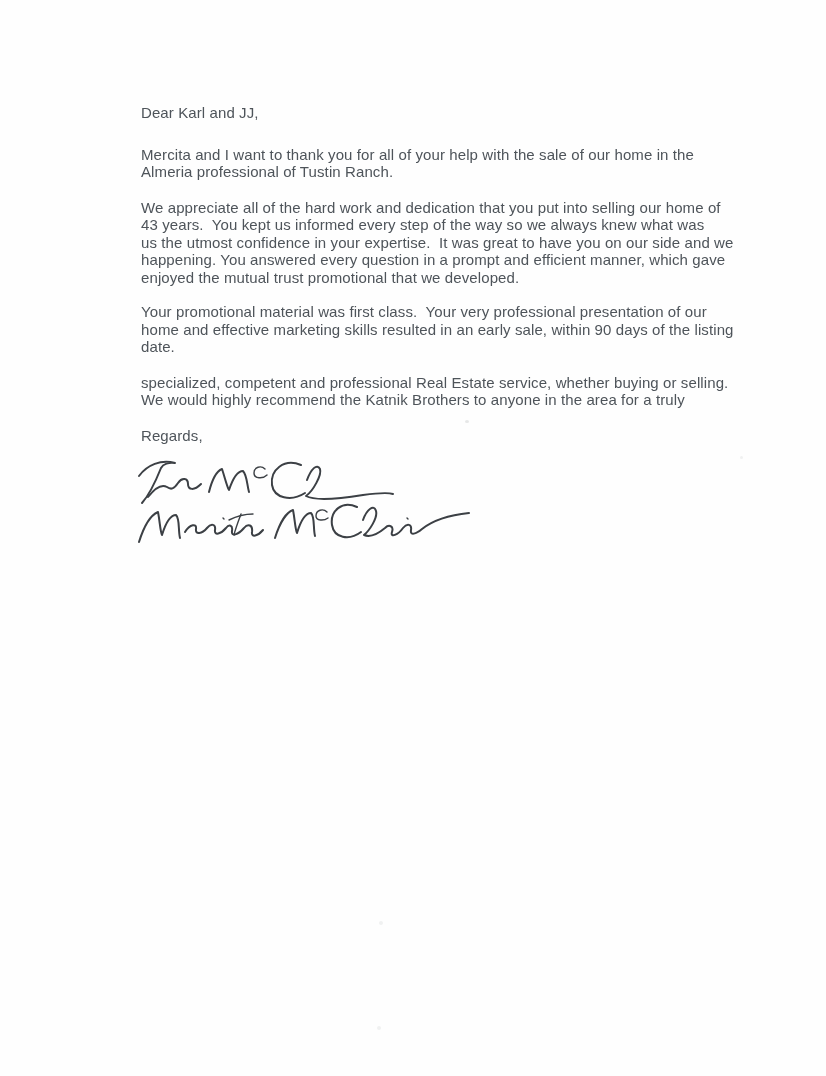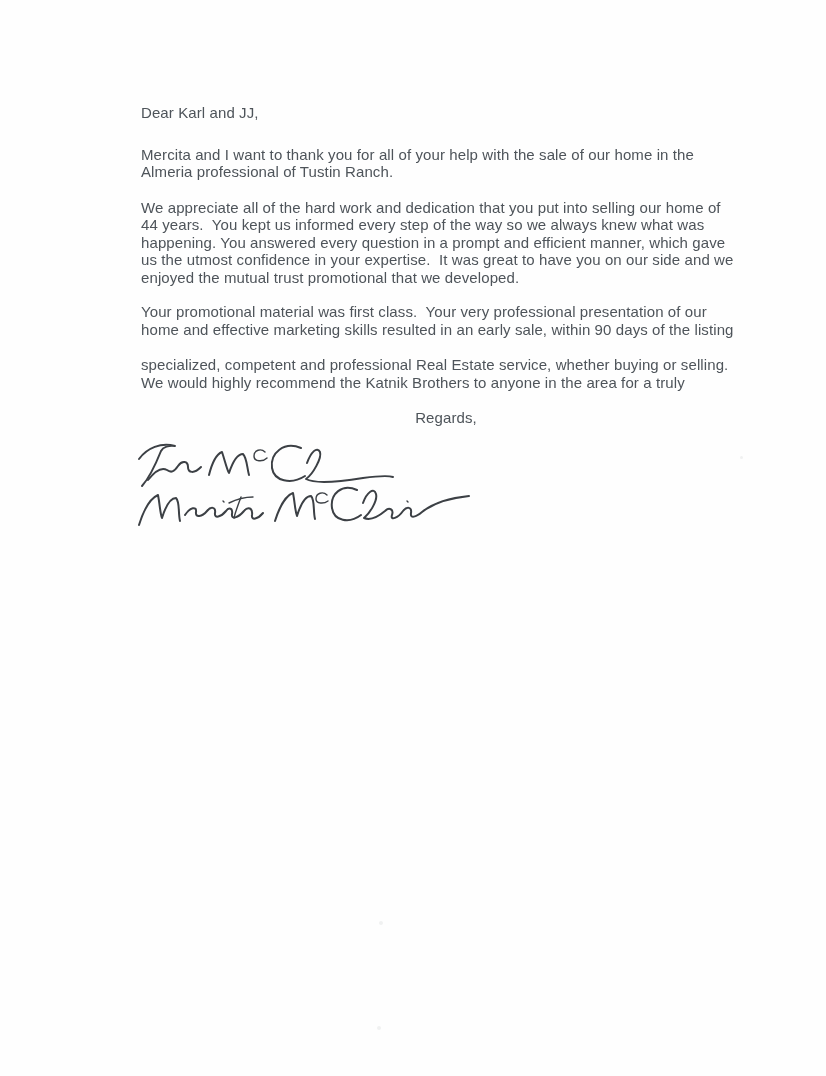--- a/index.html
+++ b/index.html
@@ -23,21 +23,21 @@
     color: #4e545a;
     font-size: 15px;
     line-height: 17.5px;
     letter-spacing: 0.1px;
     margin-left: 24px;
   }
   .salutation { margin-bottom: 24px; }
   .para { margin-bottom: 18px; }
   .para-2 { margin-bottom: 17px; }
   .line { white-space: pre; }
-  .closing { margin-top: 0; margin-bottom: 6px; text-align: center; }
+  .closing { margin-top: 0; margin-bottom: 6px; }
   .signature-block {
     position: relative;
     width: 340px;
     height: 104px;
     margin-left: -6px;
   }
   .signature-block svg {
     display: block;
   }
   .sig-stroke {
@@ -67,29 +67,30 @@
 
     <div class="salutation line">Dear Karl and JJ,</div>
 
     <div class="para">
       <div class="line">Mercita and I want to thank you for all of your help with the sale of our home in the</div>
       <div class="line">Almeria professional of Tustin Ranch.</div>
     </div>
 
     <div class="para para-2">
       <div class="line">We appreciate all of the hard work and dedication that you put into selling our home of</div>
-      <div class="line">44 years.  You kept us informed every step of the way so we always knew what was</div>
+      <div class="line">43 years.  You kept us informed every step of the way so we always knew what was</div>
+      <div class="line">us the utmost confidence in your expertise.  It was great to have you on our side and we</div>
       <div class="line">happening. You answered every question in a prompt and efficient manner, which gave</div>
-      <div class="line">us the utmost confidence in your expertise.  It was great to have you on our side and we</div>
       <div class="line">enjoyed the mutual trust promotional that we developed.</div>
     </div>
 
     <div class="para">
       <div class="line">Your promotional material was first class.  Your very professional presentation of our</div>
       <div class="line">home and effective marketing skills resulted in an early sale, within 90 days of the listing</div>
+      <div class="line">date.</div>
     </div>
 
     <div class="para">
       <div class="line">specialized, competent and professional Real Estate service, whether buying or selling.</div>
       <div class="line">We would highly recommend the Katnik Brothers to anyone in the area for a truly</div>
     </div>
 
     <div class="closing line">Regards,</div>
 
     <div class="signature-block">

